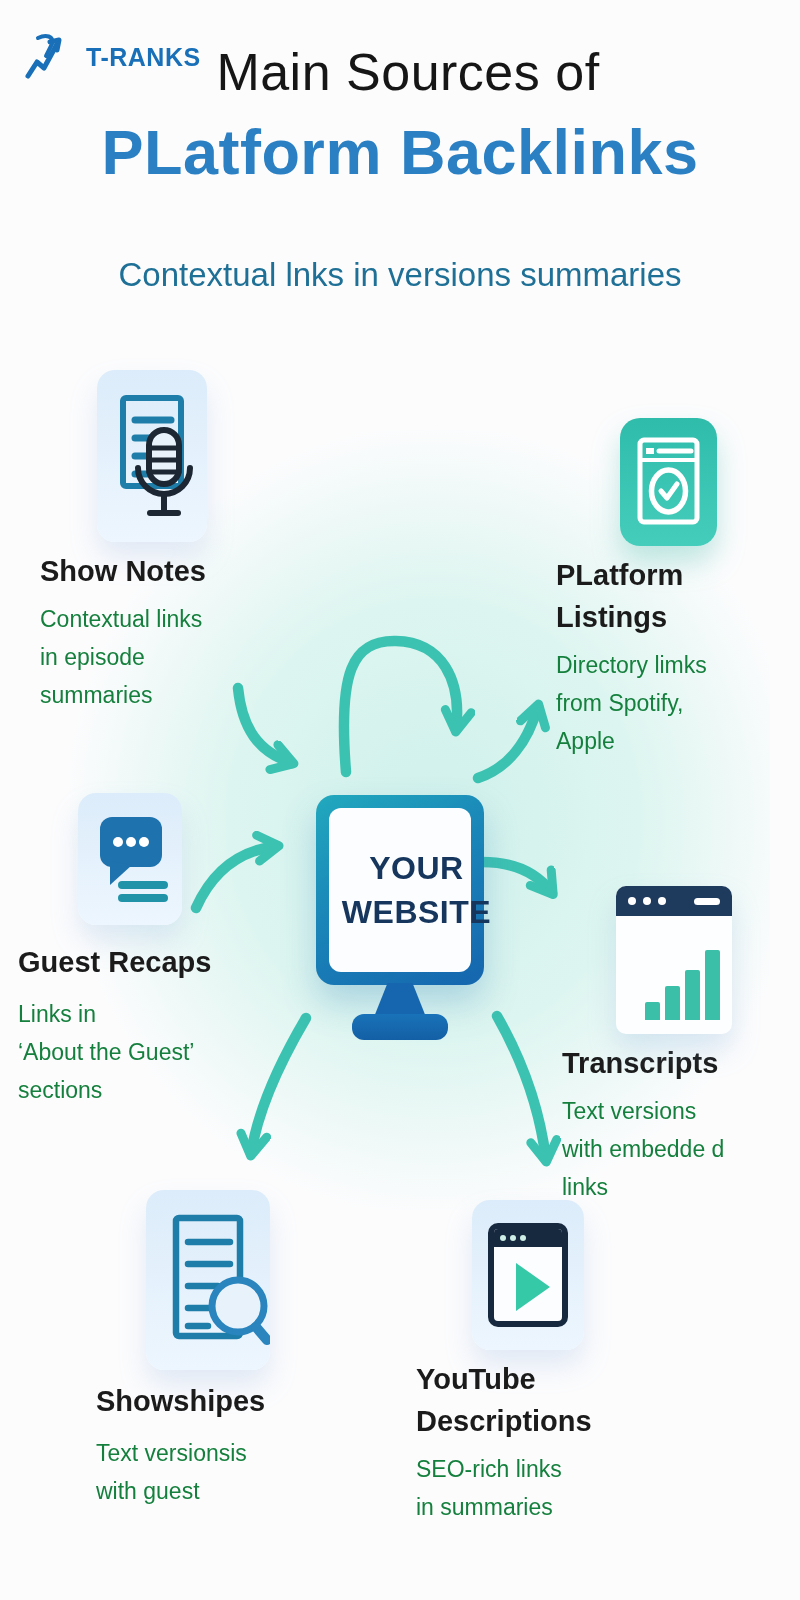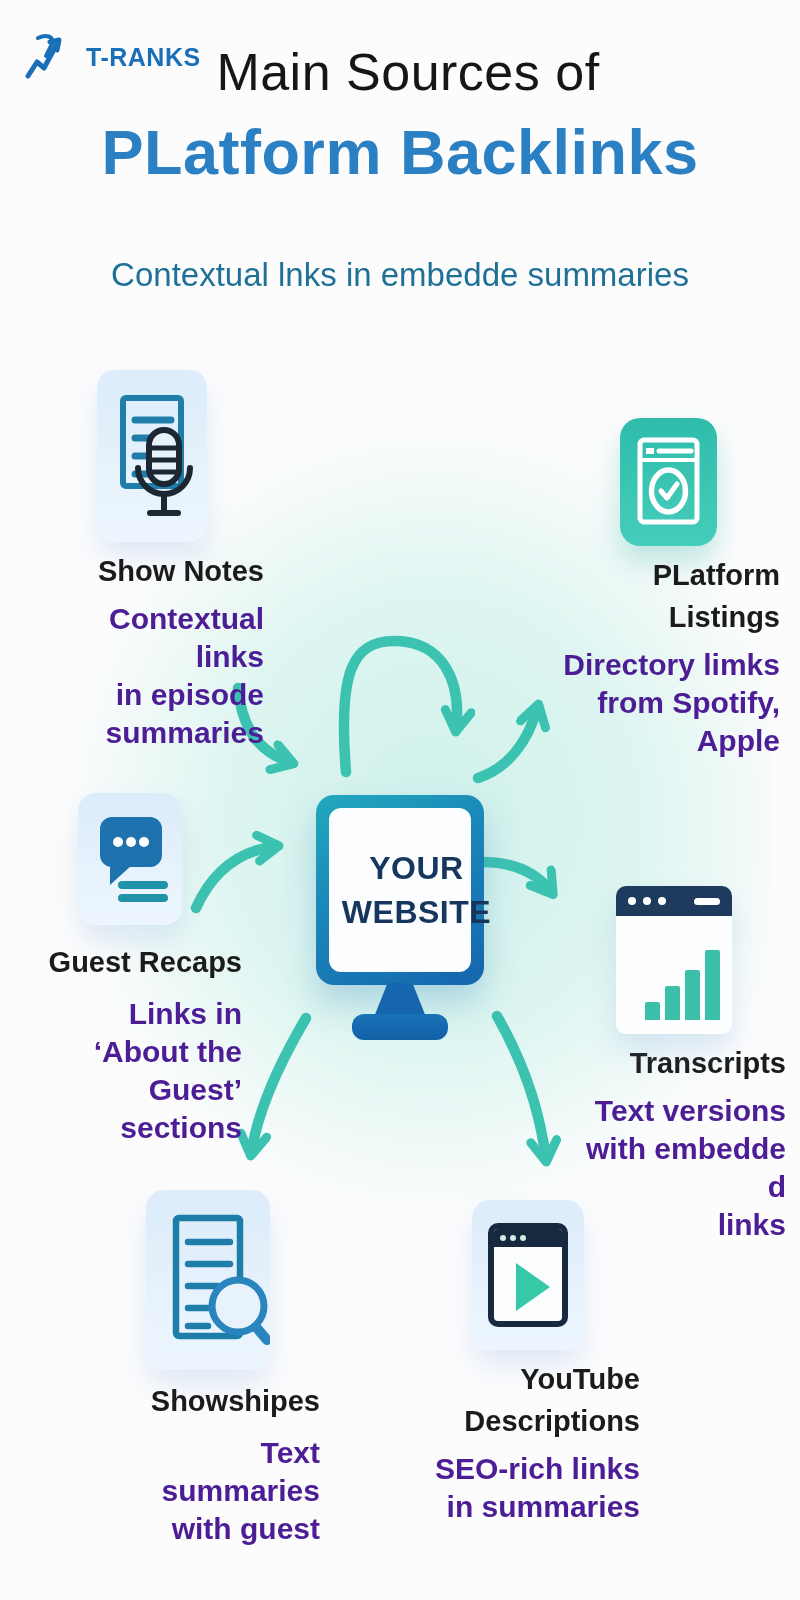--- a/index.html
+++ b/index.html
@@ -16,27 +16,27 @@
             font-size:52px; font-weight:500; color:#161616; letter-spacing:0.5px; }
   .title2 { position:absolute; left:0; top:116px; width:800px; text-align:center;
             font-size:63px; font-weight:700; color:#2b80c4; letter-spacing:0.5px; }
   .subtitle { position:absolute; left:0; top:256px; width:800px; text-align:center;
               font-size:33px; font-weight:500; color:#1f7096; }
 
   
   .arrows { position:absolute; left:0; top:0; pointer-events:none; }
 
   
-  .node { position:absolute; text-align:right; }
+  .node { position:absolute; text-align:left; }
   .card { margin:0 auto; border-radius:18px; background:linear-gradient(180deg,#dcecfa 0%,#edf6fe 100%);
           box-shadow:0 16px 28px rgba(130,170,220,0.22); display:flex; align-items:center; justify-content:center; }
   .card-teal { background:linear-gradient(180deg,#2fbcab 0%,#45cdbb 100%); border-radius:20px;
                box-shadow:0 16px 28px rgba(80,190,175,0.35); }
   .node-title { font-size:29px; font-weight:700; color:#1b1b1b; white-space:pre-line; line-height:42px; margin-top:8px; }
-  .node-desc  { font-size:30px; font-weight:700; color:#4c1d95; white-space:pre-line; line-height:38px; margin-top:8px; }
+  .node-desc  { font-size:23px; font-weight:400; color:#15803d; white-space:pre-line; line-height:38px; margin-top:8px; }
 
   
   .tr-window { position:relative; width:116px; height:148px; margin:0 auto; background:#fdfeff; border-radius:10px;
                box-shadow:0 16px 28px rgba(130,170,220,0.25); }
   .tr-bar { position:absolute; left:0; top:0; width:116px; height:30px; background:#1e3a5c;
             border-radius:10px 10px 0 0; display:flex; align-items:center; padding:0 12px; }
   .tr-dot { width:8px; height:8px; border-radius:50%; background:#ffffff; margin-right:7px; }
   .tr-dash { width:26px; height:7px; border-radius:4px; background:#ffffff; margin-left:auto; }
   .tr-bars { position:absolute; right:12px; bottom:14px; display:flex; align-items:flex-end; gap:5px; }
   .tr-col { width:15px; background:#3bbfa8; border-radius:2px 2px 0 0; }
@@ -90,21 +90,21 @@
   <div class="logo">
     <svg width="42" height="54" viewBox="0 0 42 54">
       <path d="M4,46 L13,32 L20,38 L33,14" fill="none" stroke="#1a70b8" stroke-width="5" stroke-linecap="round" stroke-linejoin="round"></path>
       <path d="M26,12 L35,10 L33,20" fill="none" stroke="#1a70b8" stroke-width="5" stroke-linecap="round" stroke-linejoin="round"></path>
       <path d="M14,8 C22,4 30,6 28,14 L22,26" fill="none" stroke="#1a70b8" stroke-width="4" stroke-linecap="round"></path>
     </svg>
     <span class="logo-text">T-RANKS</span>
   </div>
   <div class="title1">Main Sources of</div>
   <div class="title2">PLatform Backlinks</div>
-  <div class="subtitle">Contextual lnks in embedde summaries</div>
+  <div class="subtitle">Contextual lnks in versions summaries</div>
 
   <section class="node" style="left:40px; top:370px; width:224px;">
     <div class="card" style="width:110px;height:172px;">
       <svg width="110" height="172" viewBox="0 0 110 172">
         <rect x="26" y="28" width="58" height="88" rx="3" fill="none" stroke="#1e7ea9" stroke-width="6"></rect>
         <g stroke="#1e7ea9" stroke-width="7" stroke-linecap="round">
           <line x1="38" y1="50" x2="74" y2="50"></line>
           <line x1="38" y1="68" x2="74" y2="68"></line>
           <line x1="38" y1="86" x2="66" y2="86"></line>
           <line x1="38" y1="104" x2="58" y2="104"></line>
@@ -194,21 +194,21 @@
           <line x1="42" y1="74" x2="84" y2="74"></line>
           <line x1="42" y1="96" x2="72" y2="96"></line>
           <line x1="42" y1="118" x2="64" y2="118"></line>
           <line x1="42" y1="136" x2="62" y2="136"></line>
         </g>
         <circle cx="92" cy="116" r="26" fill="#e8f2fb" stroke="#2a84bd" stroke-width="7"></circle>
         <line x1="110" y1="137" x2="121" y2="150" stroke="#2a84bd" stroke-width="10" stroke-linecap="round"></line>
       </svg>
     </div>
     <h3 class="node-title" style="margin-top:10px;">Showshipes</h3>
-    <p class="node-desc" style="margin-top:12px;">Text summaries
+    <p class="node-desc" style="margin-top:12px;">Text versionsis
 with guest</p>
   </section>
 
   <section class="node" style="left:416px; top:1200px; width:224px;">
     <div class="card" style="width:112px;height:150px;">
       <div class="yt-window">
         <div class="yt-bar">
           <span class="yt-dot"></span>
             <span class="yt-dot"></span>
             <span class="yt-dot"></span>

